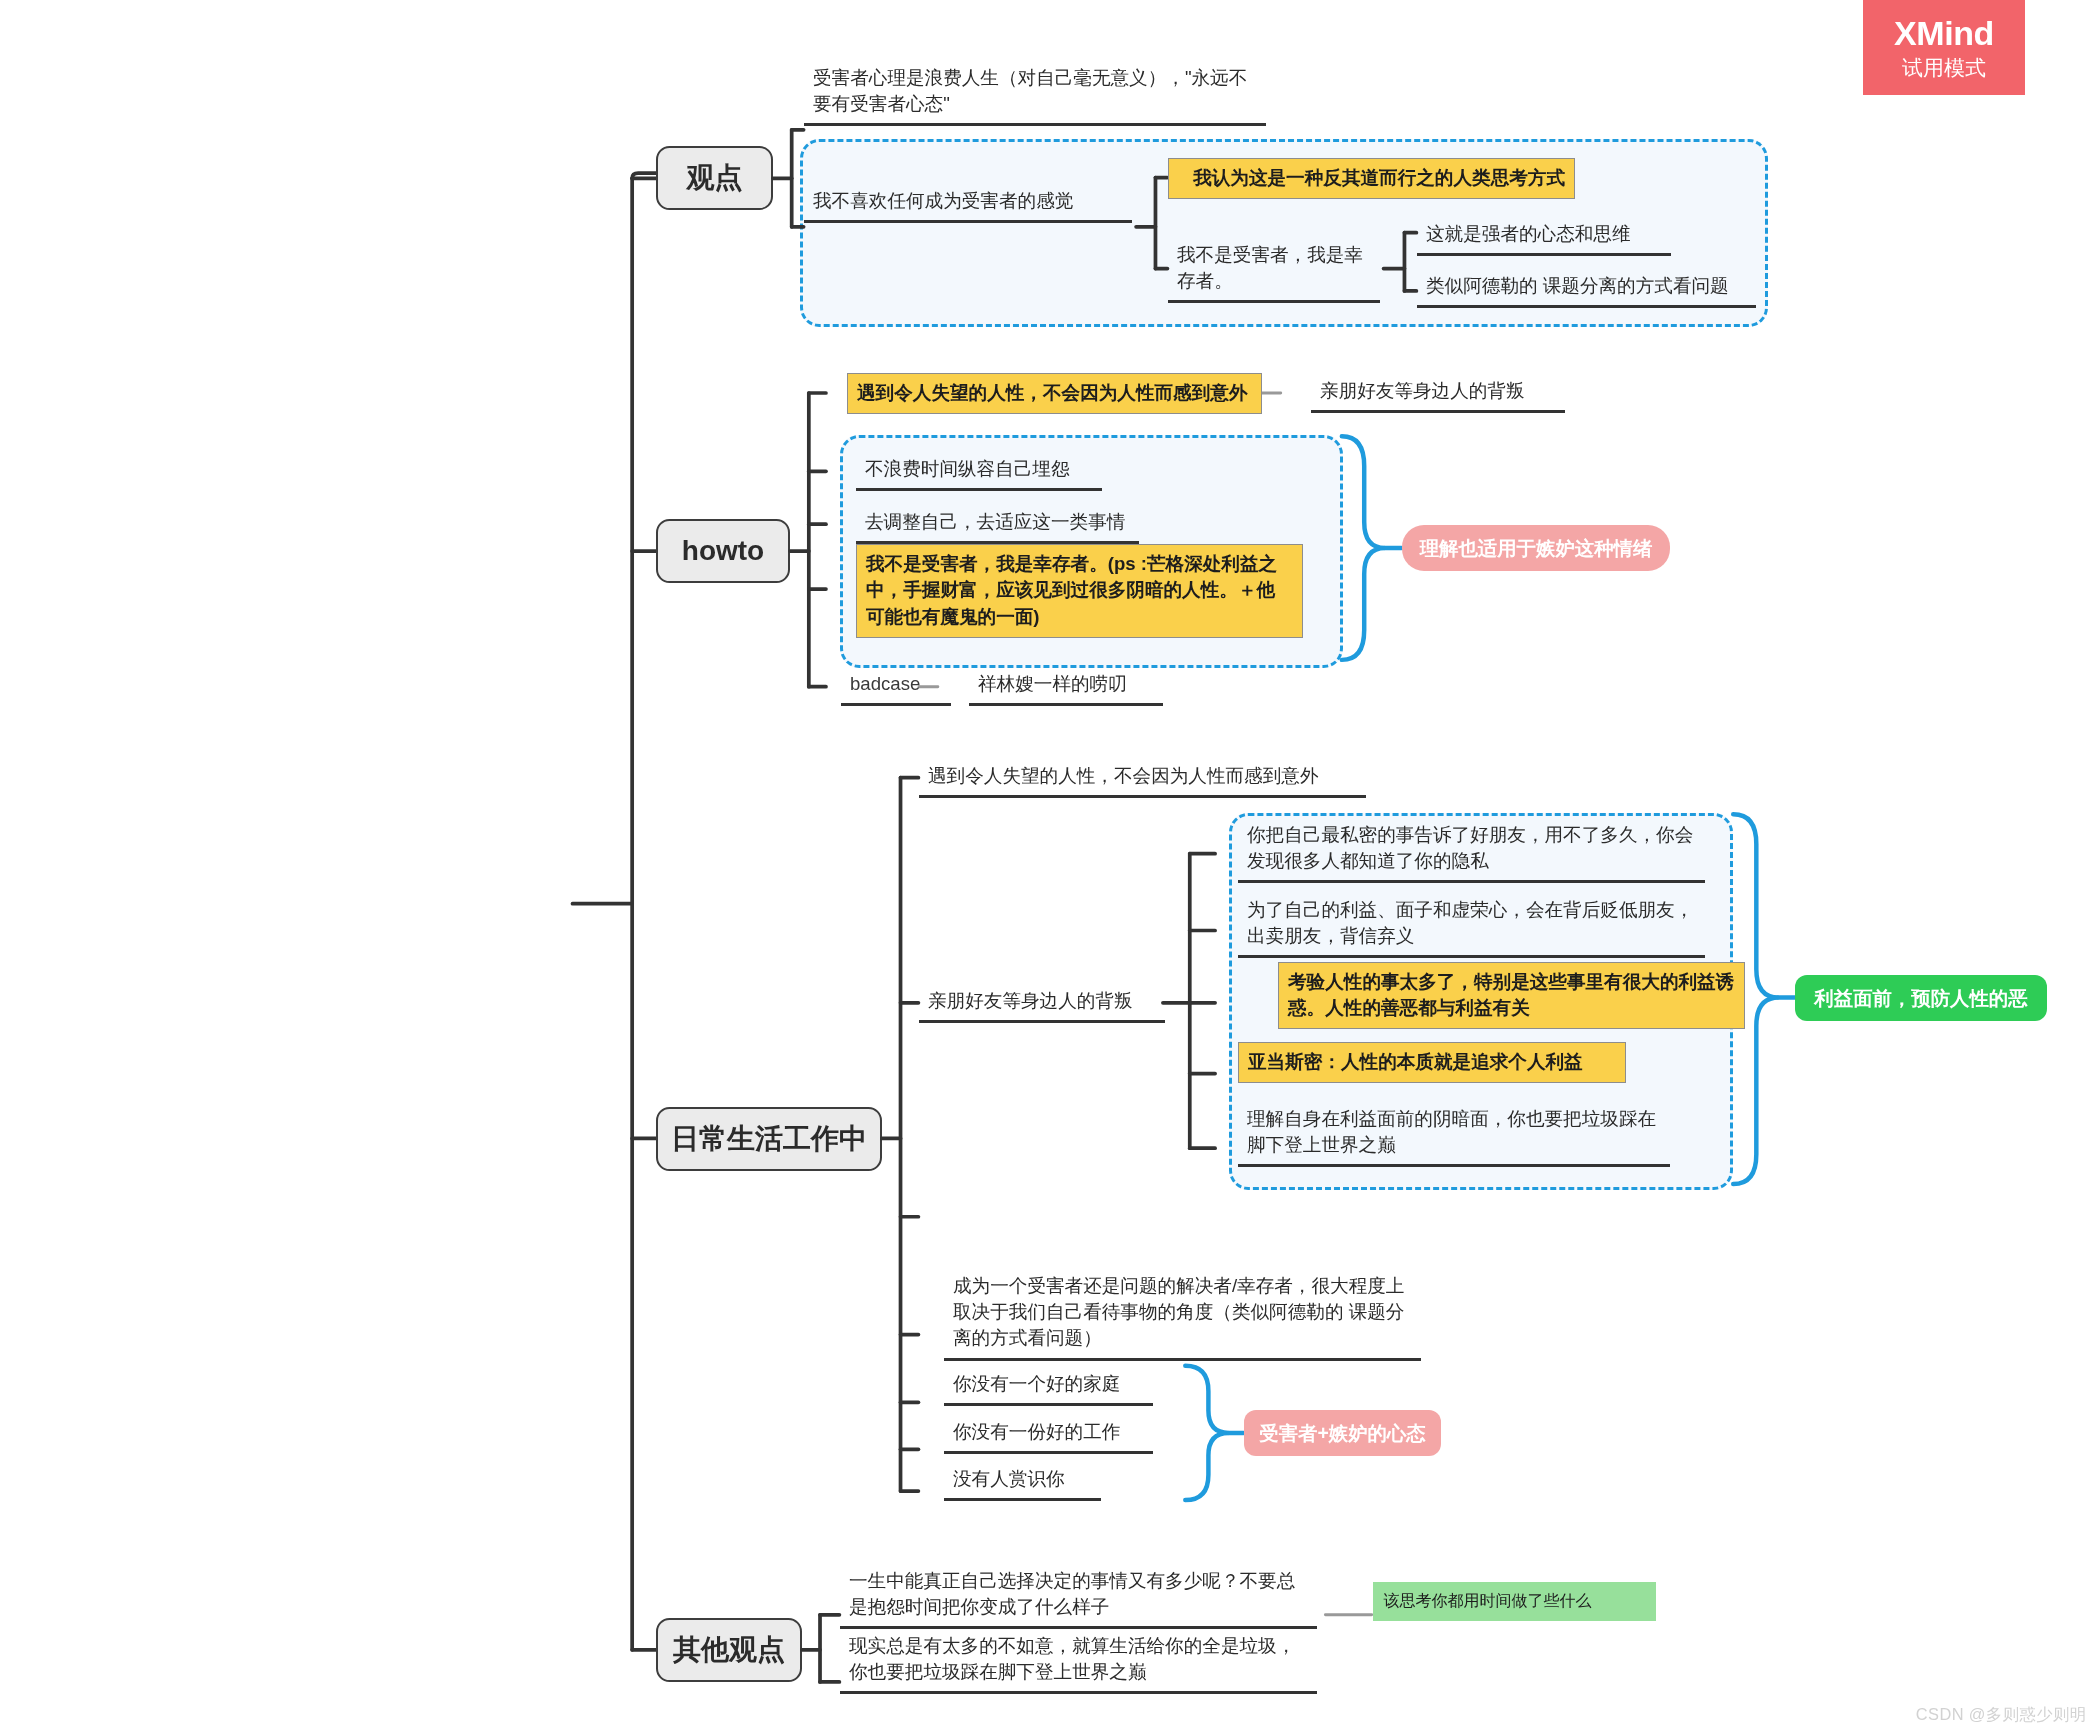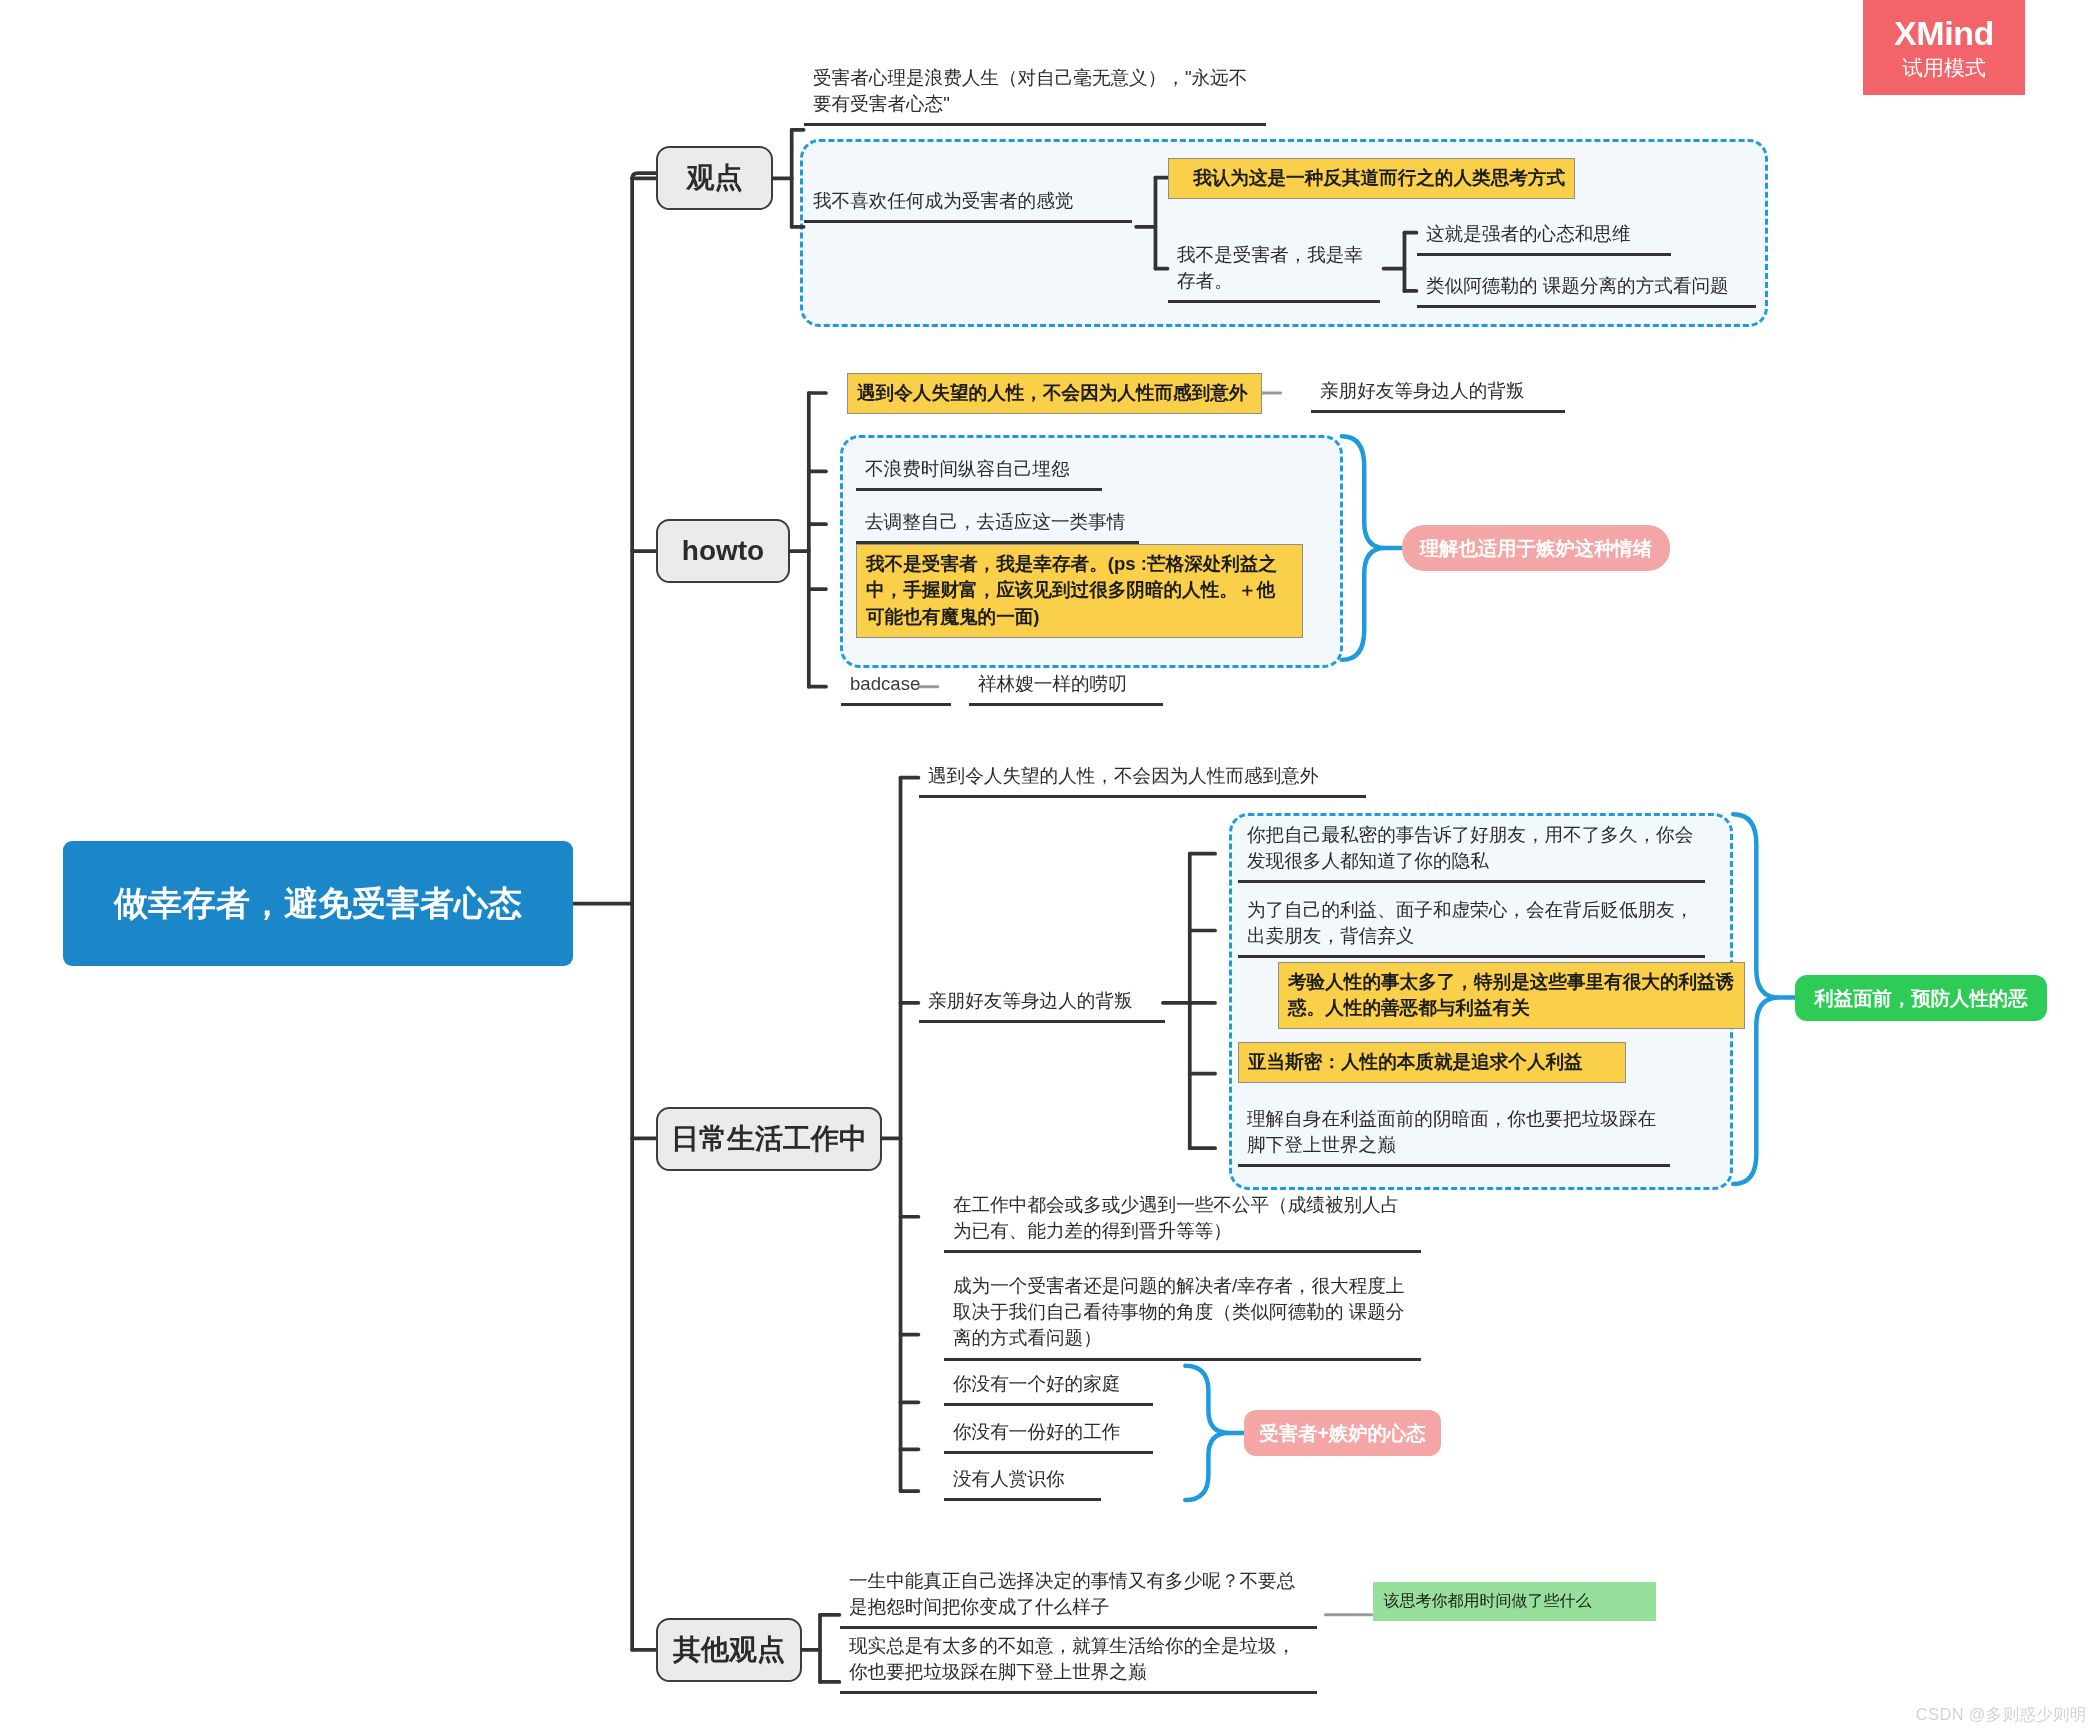--- a/index.html
+++ b/index.html
@@ -130,21 +130,20 @@
 
       <path d="M848 239 Q 848 232 856 232 H 880"></path>
 
       <path d="M848 239 H 880"></path>
       <path d="M848 739 H 880"></path>
       <path d="M848 1527 H 880"></path>
       <path d="M848 2213 H 880"></path>
     </g>
   </svg>
 
-  <div class="node root">做幸存者，避免受害者心态</div>
 
   <div class="node branch" style="left:656px; top:146px; width:117px; height:64px;">观点</div>
 
   <div class="boundary zbelow" style="left:800px; top:139px; width:962px; height:182px;"></div>
 
   <svg style="position:absolute;left:0;top:0;width:2097px;height:1735px;z-index:2;" viewBox="0 0 2813 2327">
     <g fill="none" stroke="#333333" stroke-width="5" stroke-linecap="round">
 
       <path d="M1037 239 H 1062"></path>
       <path d="M1062 174 V 304"></path>
@@ -259,21 +258,20 @@
   <div class="node topic ul" style="left:1238px; top:817px; width:467px; z-index:4;">你把自己最私密的事告诉了好朋友，用不了多久，你会发现很多人都知道了你的隐私</div>
 
   <div class="node topic ul" style="left:1238px; top:892px; width:467px; z-index:4;">为了自己的利益、面子和虚荣心，会在背后贬低朋友，出卖朋友，背信弃义</div>
 
   <div class="node topic hl-yellow" style="left:1238px; top:962px; width:467px; z-index:4;margin-left:40px;">考验人性的事太多了，特别是这些事里有很大的利益诱惑。人性的善恶都与利益有关</div>
 
   <div class="node topic hl-yellow" style="left:1238px; top:1042px; width:388px; z-index:4;">亚当斯密：人性的本质就是追求个人利益</div>
 
   <div class="node topic ul" style="left:1238px; top:1101px; width:432px; z-index:4;">理解自身在利益面前的阴暗面，你也要把垃圾踩在脚下登上世界之巅</div>
 
-  <div class="node topic ul" style="left:944px; top:1187px; width:477px; z-index:4;">在工作中都会或多或少遇到一些不公平（成绩被别人占为已有、能力差的得到晋升等等）</div>
 
   <div class="node topic ul" style="left:944px; top:1268px; width:477px; z-index:4;">成为一个受害者还是问题的解决者/幸存者，很大程度上取决于我们自己看待事物的角度（类似阿德勒的 课题分离的方式看问题）</div>
 
   <div class="node topic ul" style="left:944px; top:1366px; width:209px; z-index:4;">你没有一个好的家庭</div>
 
   <div class="node topic ul" style="left:944px; top:1414px; width:209px; z-index:4;">你没有一份好的工作</div>
 
   <div class="node topic ul" style="left:944px; top:1461px; width:157px; z-index:4;">没有人赏识你</div>
 
   <div class="node callout green" style="left:1795px; top:975px; width:252px; height:46px; z-index:4;">利益面前，预防人性的恶</div>

